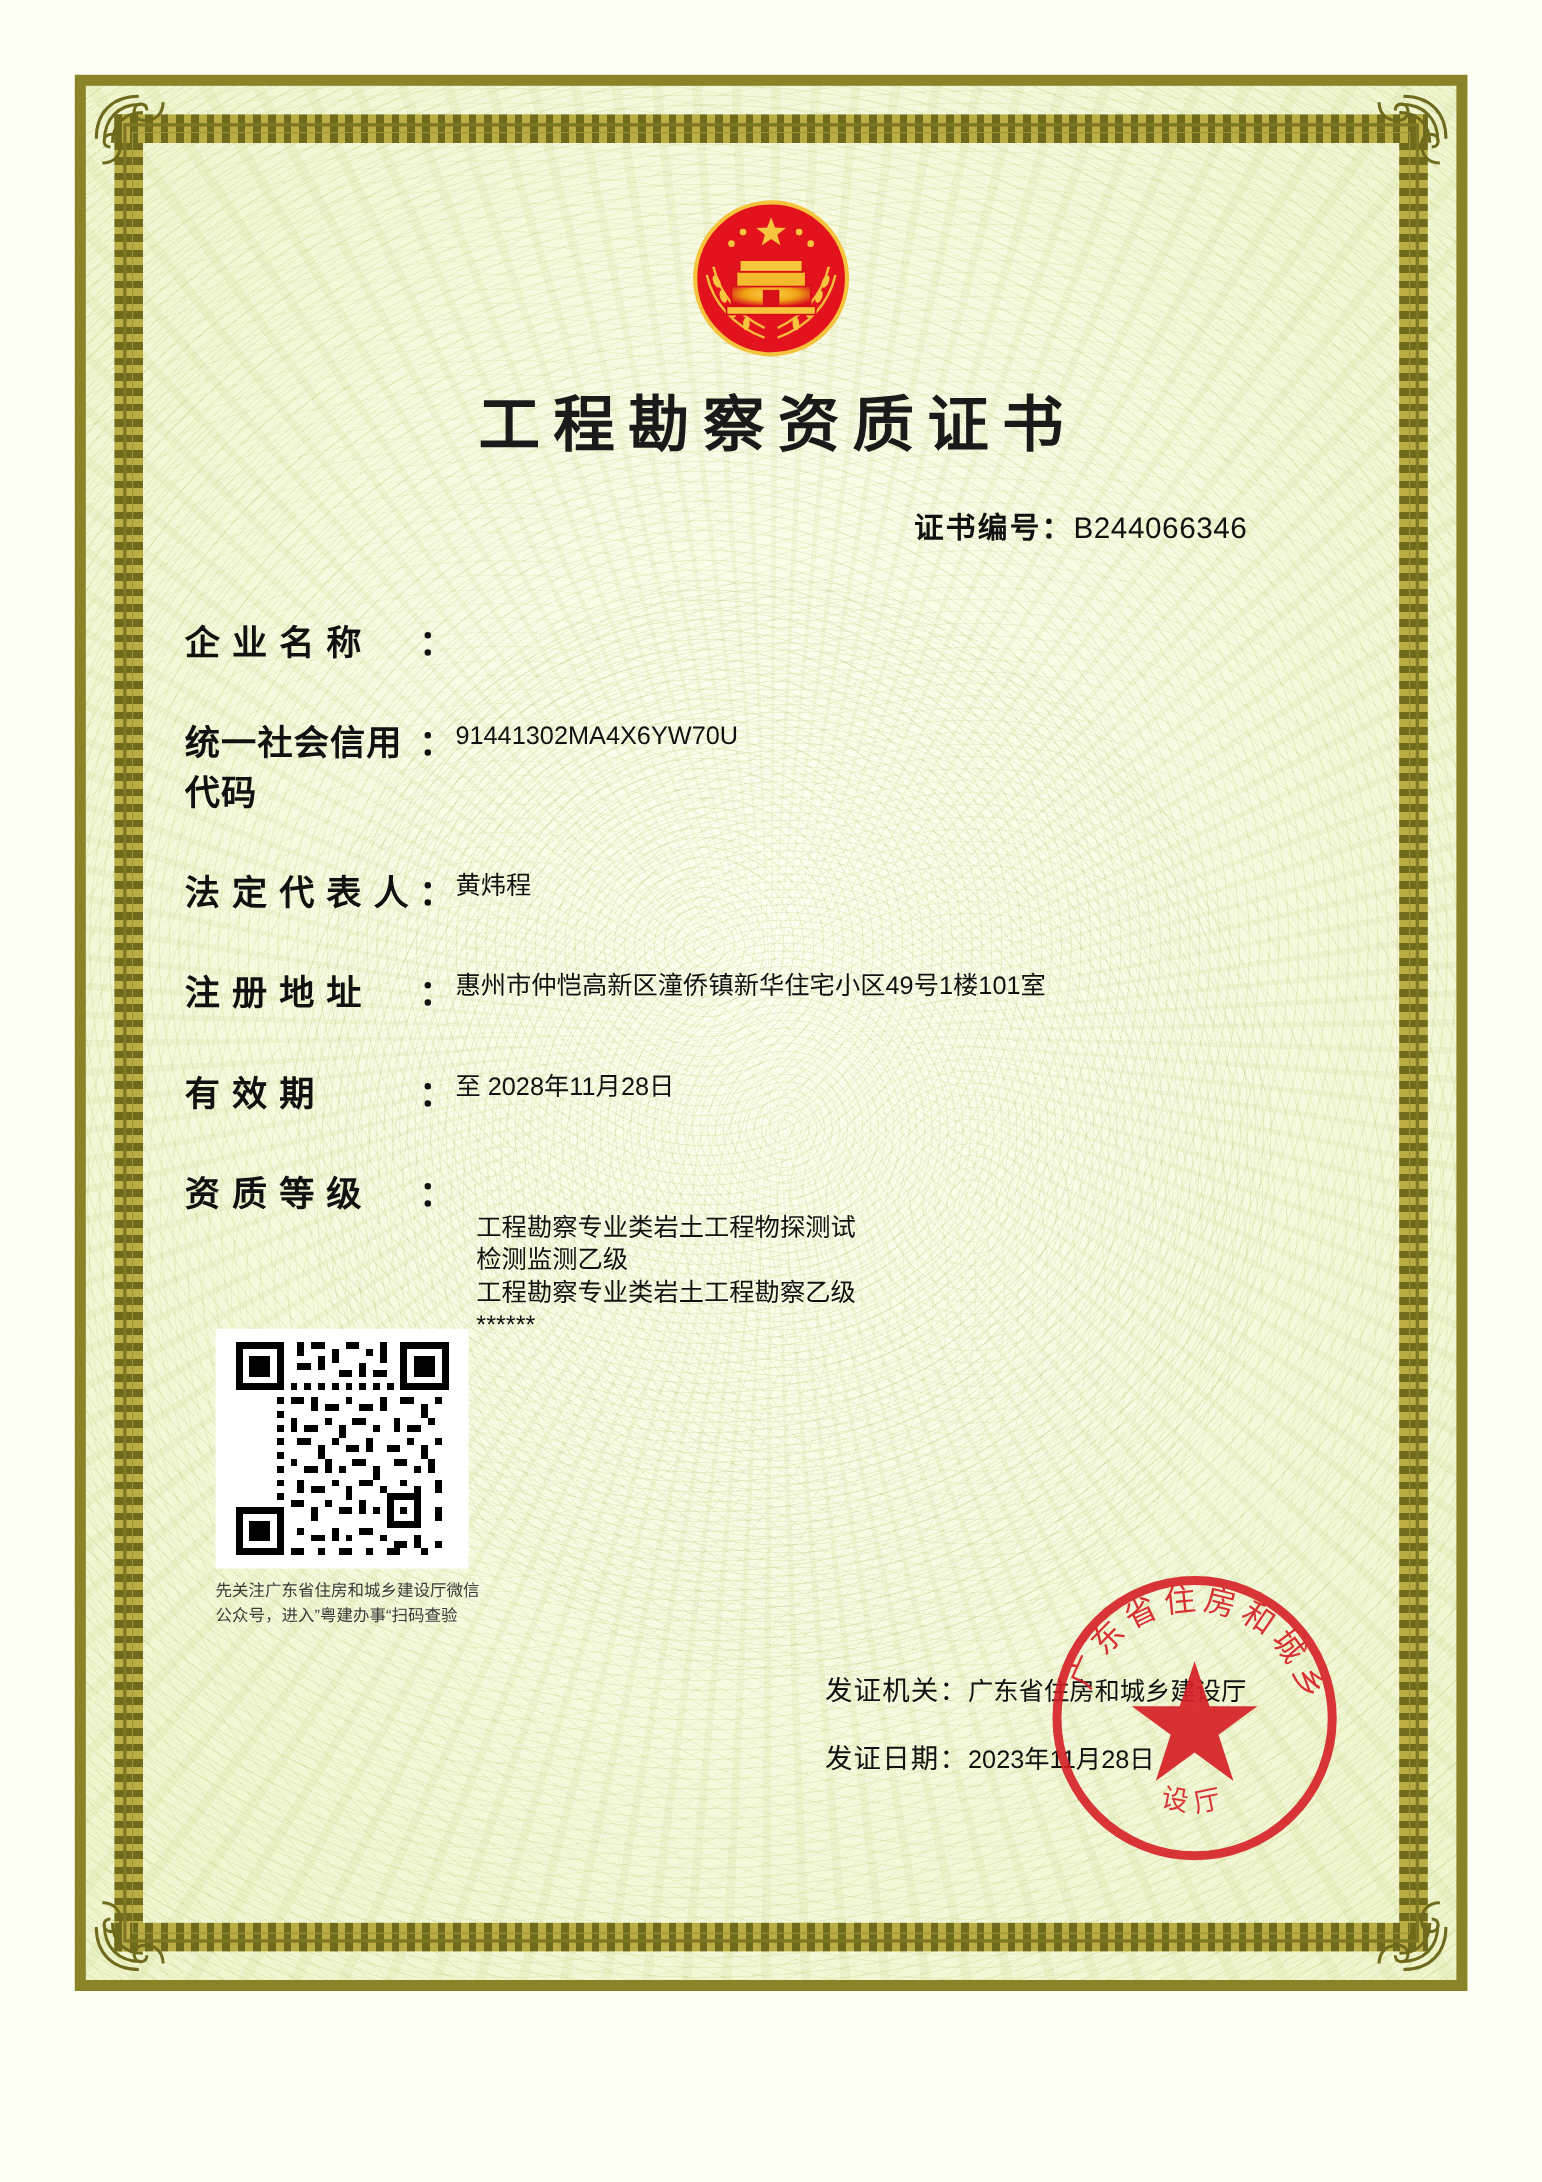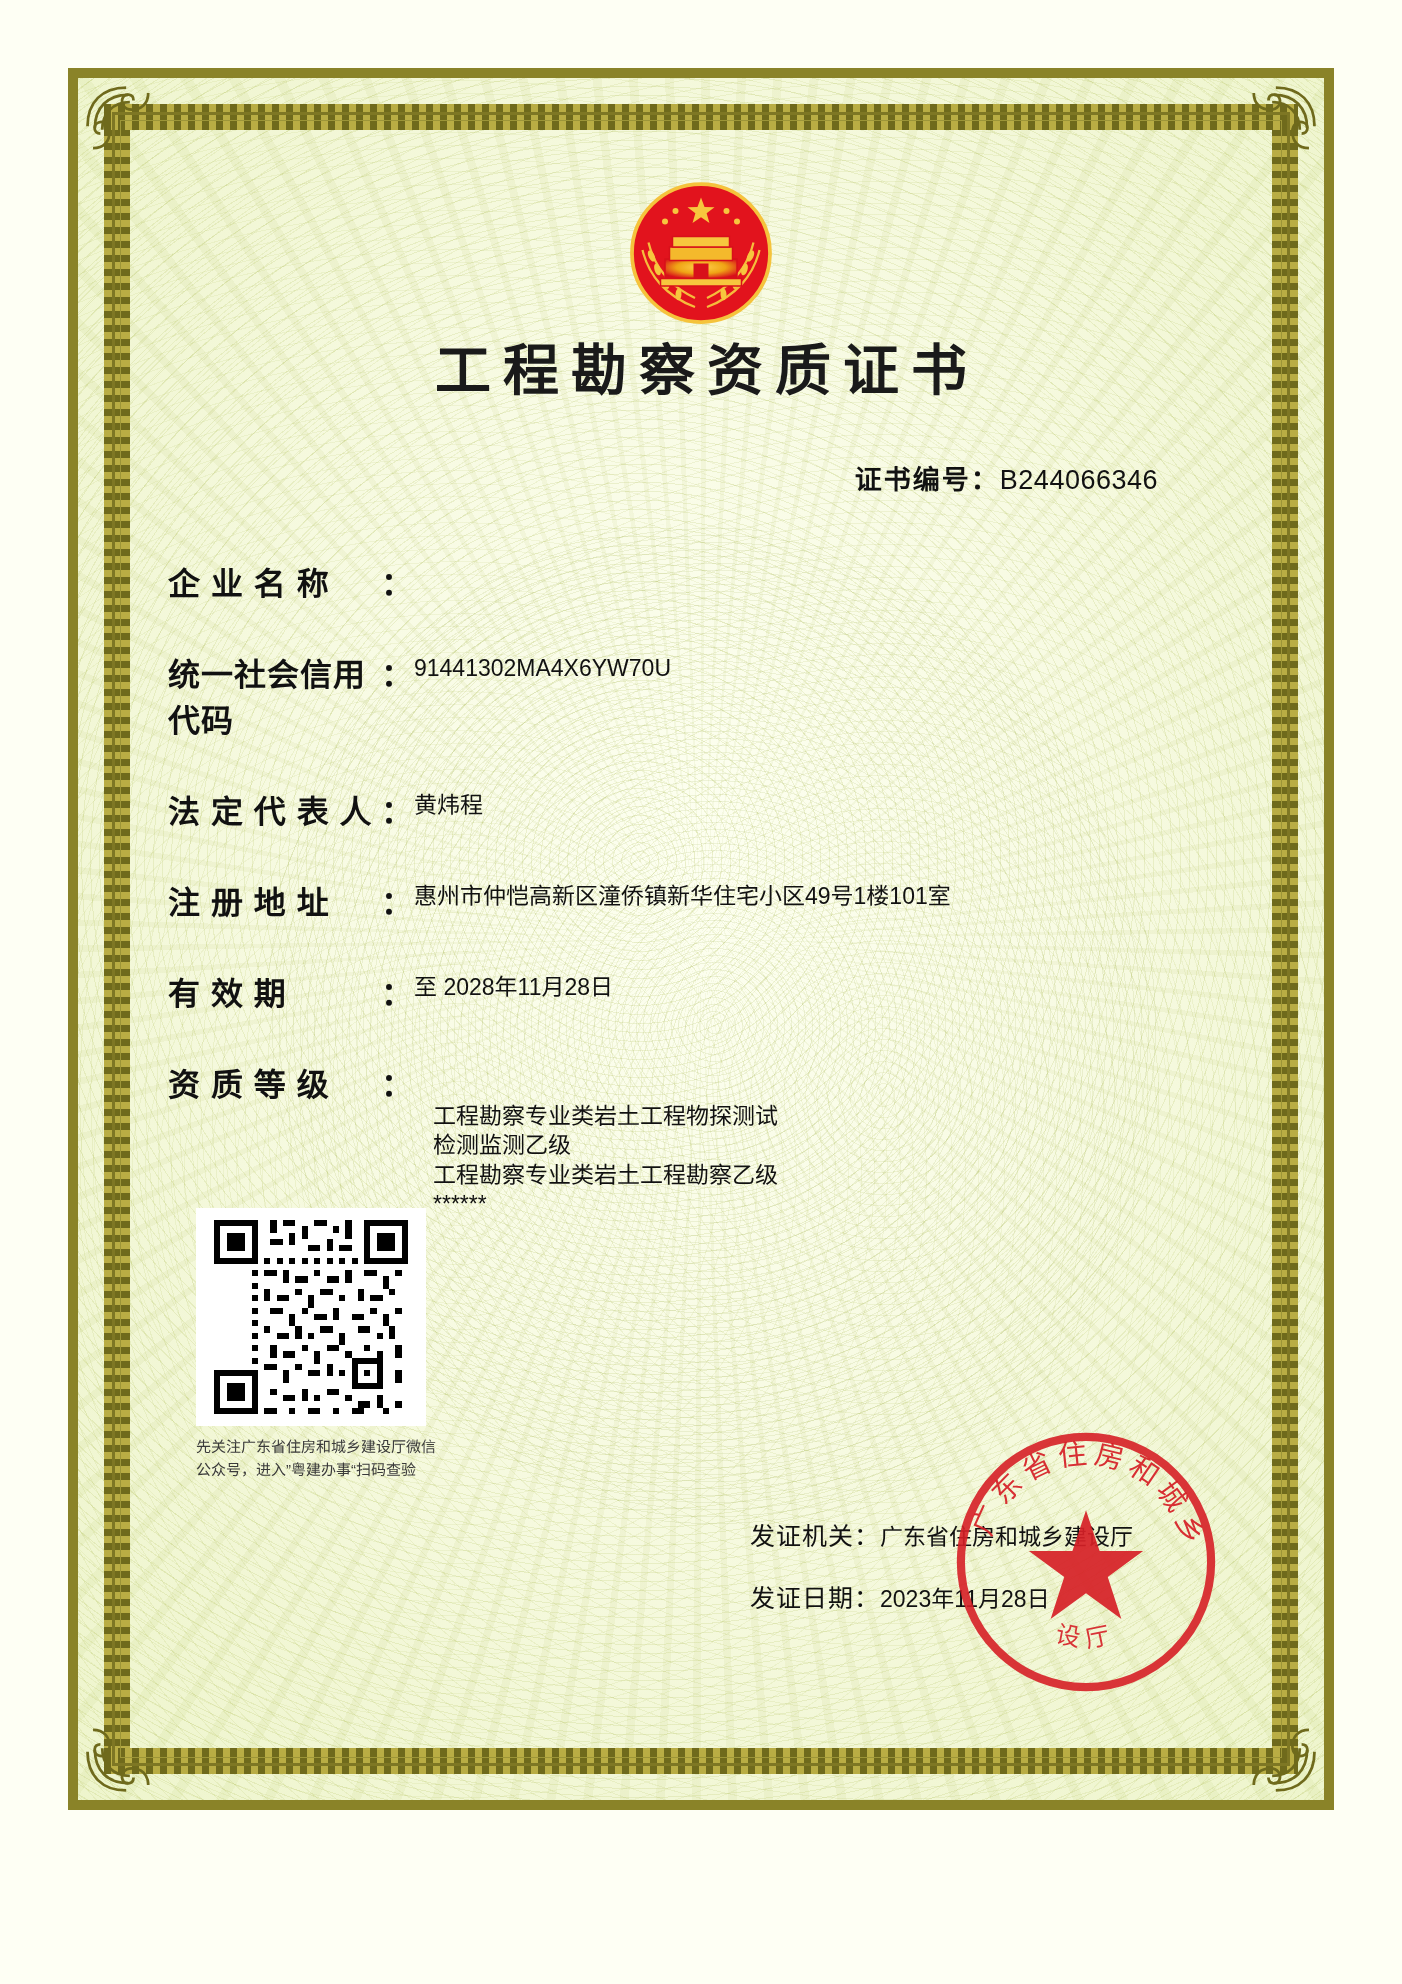--- a/index.html
+++ b/index.html
@@ -113,34 +113,34 @@
     top: 110px;
     transform: translateX(-50%);
     width: 150px;
     height: 150px;
   }
 
   
   .title {
     position: absolute;
     left: 0; right: 0;
-    top: 257px;
+    top: 272px;
     text-align: center;
     font-family: "DejaVu Serif", "Liberation Serif", serif;
     font-weight: bold;
     font-size: 56px;
     letter-spacing: 12px;
     color: #1a1a1a;
     text-indent: 12px;
   }
 
   
   .cert-no {
     position: absolute;
-    right: 176px;
+    right: 200px;
     top: 390px;
     font-size: 27px;
     color: #111;
     white-space: nowrap;
   }
   .cert-no .lbl {
     font-weight: bold;
     letter-spacing: 2px;
   }
   .cert-no .val {

